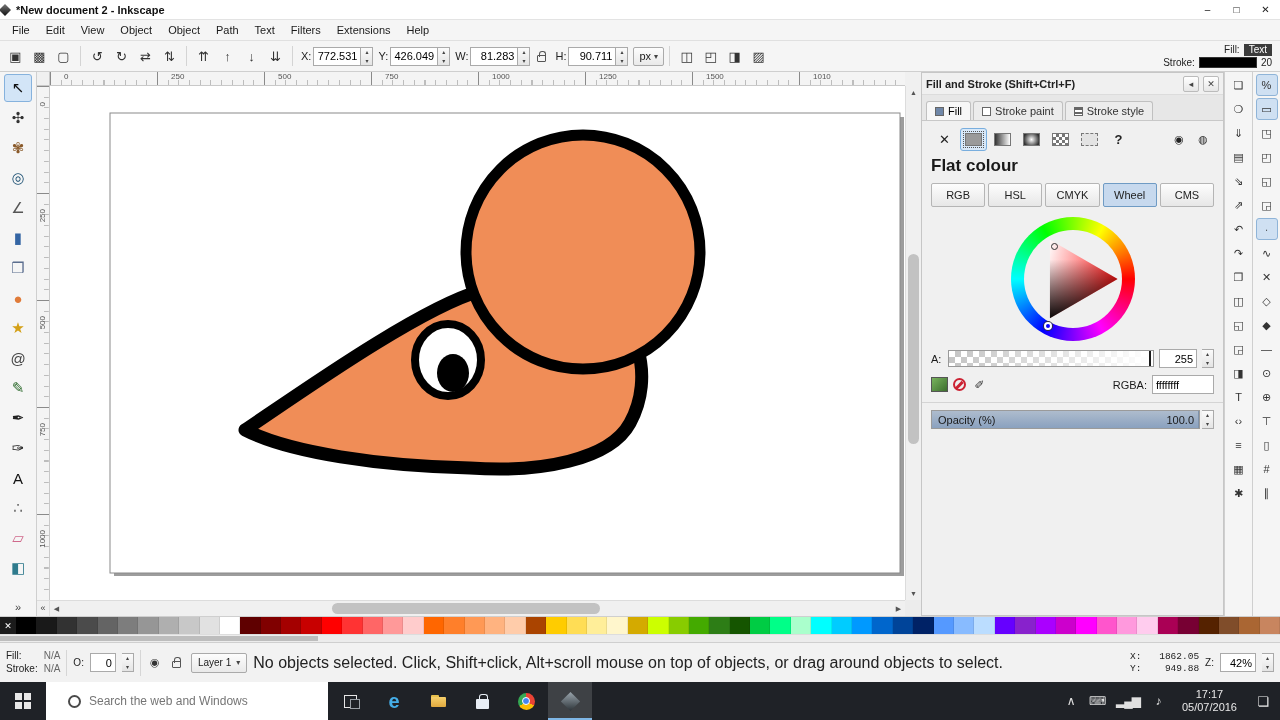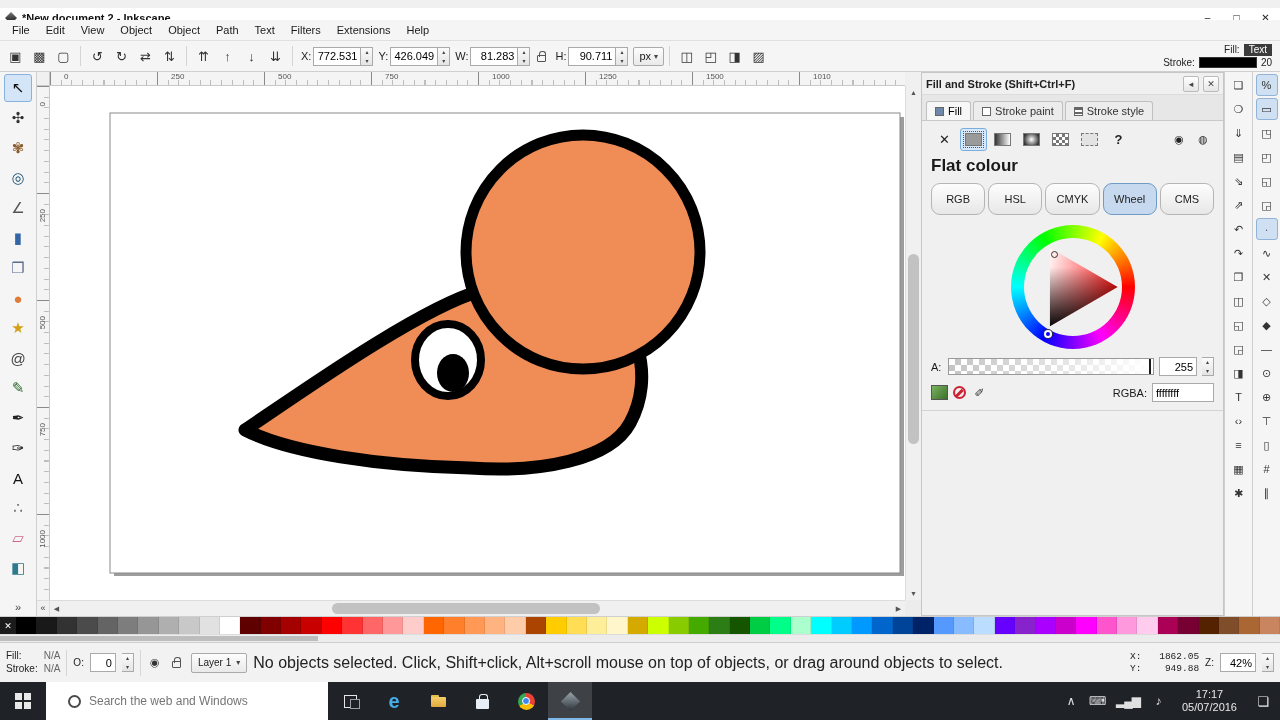--- a/index.html
+++ b/index.html
@@ -1,20 +1,20 @@
 <!DOCTYPE html>
 <html><head>
 <meta charset="utf-8">
 <style>
   *{margin:0;padding:0;box-sizing:border-box}
   body{width:1280px;height:720px;overflow:hidden;background:#000;font-family:"Liberation Sans","DejaVu Sans",sans-serif}
   #app{position:relative;width:1280px;height:720px;background:#f0f0f0;font-size:11px;color:#1a1a1a}
 
   
-  .titlebar{position:absolute;left:0;top:8px;width:100%;height:20px;background:#fff;display:flex;align-items:center;gap:6px;padding-left:6px;border-bottom:1px solid #e3e3e3}
+  .titlebar{position:absolute;left:0;top:0;width:100%;height:20px;background:#fff;display:flex;align-items:center;gap:6px;border-bottom:1px solid #e3e3e3}
   .app-ico{width:10px;height:10px;background:linear-gradient(135deg,#777,#101010);transform:rotate(45deg) scale(.85)}
   .tb-title{font-size:11px;font-weight:bold;color:#111}
   .winbtns{margin-left:auto;display:flex;height:100%}
   .wb{width:29px;height:100%;display:flex;align-items:center;justify-content:center;font-size:10px;color:#222}
 
   
   .menubar{position:absolute;left:0;top:20px;width:100%;height:21px;background:#f5f5f5;display:flex;align-items:center;padding:0 4px;border-bottom:1px solid #e0e0e0}
   .menu-item{padding:2px 8px;font-size:11px;border-radius:2px}
 
   
@@ -81,21 +81,21 @@
   .pt-btn.active{border-color:#79aede;background:#d8e8f8;outline:1px dotted #555;outline-offset:-4px}
   .pt-btn.fr{width:22px;height:20px;font-size:11px;font-weight:normal}
   .pt-ico{width:17px;height:13px;border:1px solid #777}
   .pt-flat-colour{background:#9a9a9a}
   .pt-linear-gradient{background:linear-gradient(90deg,#333,#fff)}
   .pt-radial-gradient{background: radial-gradient(circle,#fff 0,#333 85%)}
   .pt-pattern{background:repeating-conic-gradient(#777 0 25%,#fff 0 50%);background-size:6px 6px}
   .pt-swatch{background:#e3e3e3;border-style:dashed}
   .flat-label{font-weight:bold;font-size:17px;margin-top:-2px}
   .mode-row{display:flex;gap:3px}
-  .mode-btn{flex:1;height:32px;border:1px solid #b5b5b5;background:linear-gradient(#fdfdfd,#e7e7e7);border-radius:9px;font-size:11px;display:flex;align-items:center;justify-content:center;color:#222}
+  .mode-btn{flex:1;height:24px;border:1px solid #b5b5b5;background:linear-gradient(#fdfdfd,#e7e7e7);border-radius:2px;font-size:11px;display:flex;align-items:center;justify-content:center;color:#222}
   .mode-btn.active{background:#c7d9ee;border-color:#6f9bc4}
   .wheel-wrap{display:flex;justify-content:center;padding:3px 0 1px}
   .wheel{position:relative;width:124px;height:124px}
   .ring{position:absolute;inset:0;border-radius:50%;background:conic-gradient(from 90deg,#f00,#f0f,#00f,#0ff,#0f0,#ff0,#f00)}
   .hole{position:absolute;inset:13px;border-radius:50%;background:#f0f0f0}
   .hue-tri{position:absolute;inset:13px;clip-path:polygon(96% 50%,27% 10%,27% 90%);background:linear-gradient(to bottom,rgba(0,0,0,0) 30%,rgba(0,0,0,.96) 90%),linear-gradient(105deg,#fff 22%,#f00 90%)}
   .hue-mark{position:absolute;left:33px;top:105px;width:8px;height:8px;border:2px solid #fff;border-radius:50%;box-shadow:0 0 0 1px #333}
   .tri-mark{position:absolute;left:40px;top:26px;width:7px;height:7px;border:1.5px solid #333;border-radius:50%}
   .alpha-row{display:flex;align-items:center;gap:5px}
   .a-lab{font-size:11px;width:12px}
@@ -423,20 +423,31 @@
         <div class="mini-ico ico-swatches"></div>
         <div class="ico-nocolour"></div>
         <div class="mini-ico ico-dropper">✐</div>
         <span class="rgba-lab">RGBA:</span>
         <input class="num w62" value="ffffffff" style="">
       </div>
 
       <div class="hr"></div>
 
 
+      <div class="frow">
+        <div class="fslider">
+          <div class="ffill" style="width:100%"></div>
+          <span class="flab">Opacity (%)</span>
+          <span class="fval">100.0</span>
+        </div>
+        <span class="spin">
+            <i>▴</i>
+            <i>▾</i>
+          </span>
+      </div>
     </div>
   </div>
 
   <div class="vstrip" id="cmdstrip">
       <div class="strip-btn">❏</div>
       <div class="strip-btn">❍</div>
       <div class="strip-btn">⇓</div>
       <div class="strip-btn">▤</div>
       <div class="strip-btn">⇘</div>
       <div class="strip-btn">⇗</div>

